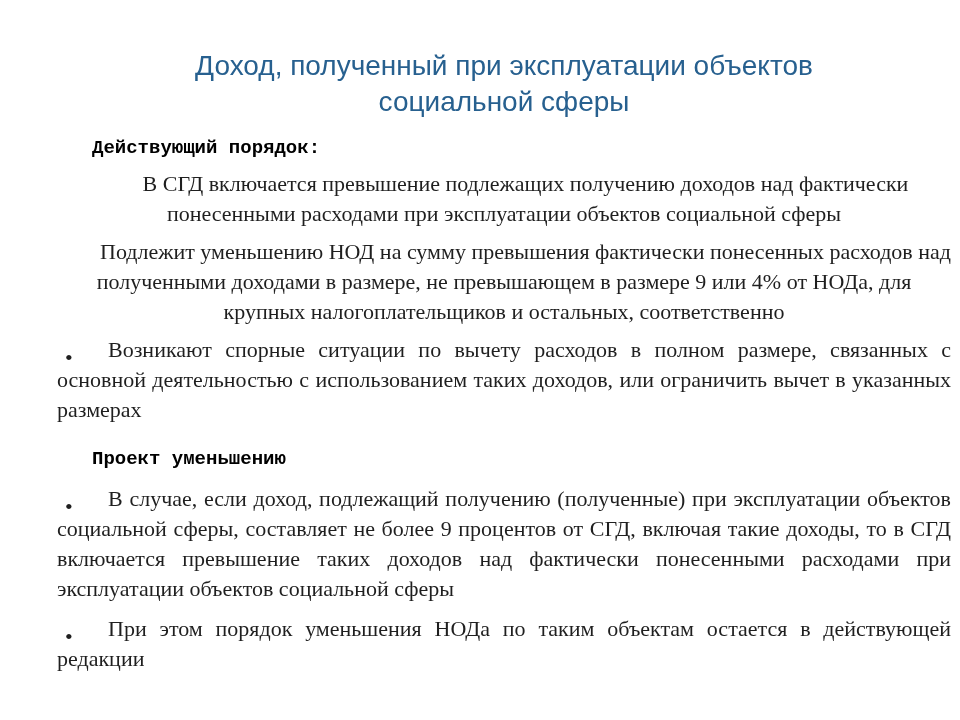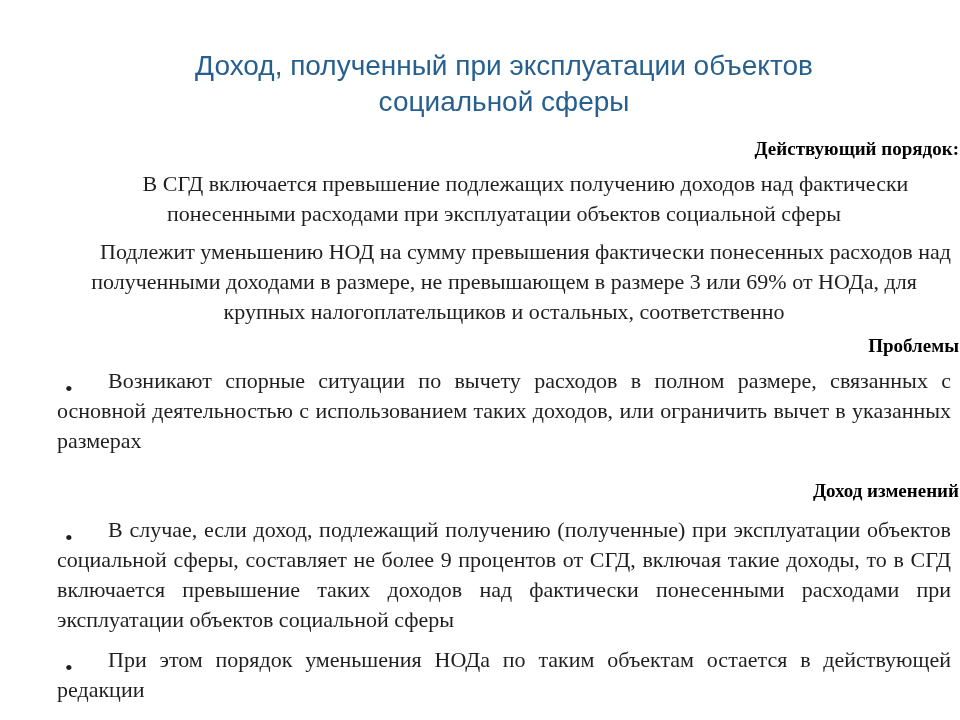--- a/index.html
+++ b/index.html
@@ -23,27 +23,26 @@
     font-weight: normal;
     font-size: 28px;
     line-height: 36px;
     color: #27608F;
   }
   .content {
     margin: 0 25px;
     color: #1f1f1f;
   }
   .heading {
-    font-family: Liberation Serif, serif;
+    font-family: Liberation Mono, monospace;
     font-weight: bold;
     font-size: 19px;
     line-height: 25px;
     color: #000000;
     margin: 0 0 8px 43px;
-    text-align: right;
   }
   .heading-first { margin-top: 16px; }
   .heading-problems { margin-top: 6px; }
   .heading-draft { margin-top: 22px; margin-bottom: 12px; }
   .para {
     font-size: 22px;
     line-height: 30px;
     text-indent: 43px;
     margin-bottom: 4px;
     text-align: center;
@@ -68,29 +67,28 @@
 <div class="slide">
 
   <h1 class="title">Доход, полученный при эксплуатации объектов социальной сферы</h1>
 
   <div class="content">
 
     <h2 class="heading heading-first">Действующий порядок:</h2>
 
     <p class="para">В СГД включается превышение подлежащих получению доходов над фактически понесенными расходами при эксплуатации объектов социальной сферы</p>
 
-    <p class="para">Подлежит уменьшению НОД на сумму превышения фактически понесенных расходов над полученными доходами  в размере, не превышающем в размере 3 или 69% от НОДа, для крупных налогоплательщиков и остальных, соответственно</p>
+    <p class="para">Подлежит уменьшению НОД на сумму превышения фактически понесенных расходов над полученными доходами  в размере, не превышающем в размере 9 или 4% от НОДа, для крупных налогоплательщиков и остальных, соответственно</p>
 
-    <h2 class="heading heading-problems">Проблемы</h2>
 
     <p class="para justify bullet">
       <span class="glyph">•</span><span>Возникают спорные ситуации по вычету расходов в полном размере, связанных с основной деятельностью с использованием таких доходов, или ограничить вычет в указанных размерах</span>
     </p>
 
-    <h2 class="heading heading-draft">Доход изменений</h2>
+    <h2 class="heading heading-draft">Проект уменьшению</h2>
 
     <p class="para justify bullet">
       <span class="glyph">•</span><span>В случае, если доход, подлежащий получению (полученные) при эксплуатации объектов социальной сферы, составляет не более 9 процентов от СГД, включая такие доходы, то в СГД включается превышение таких доходов над фактически понесенными расходами при эксплуатации объектов социальной сферы</span>
     </p>
 
     <p class="para justify bullet">
       <span class="glyph">•</span><span>При этом порядок уменьшения НОДа по таким объектам остается в действующей редакции</span>
     </p>
 
   </div>

